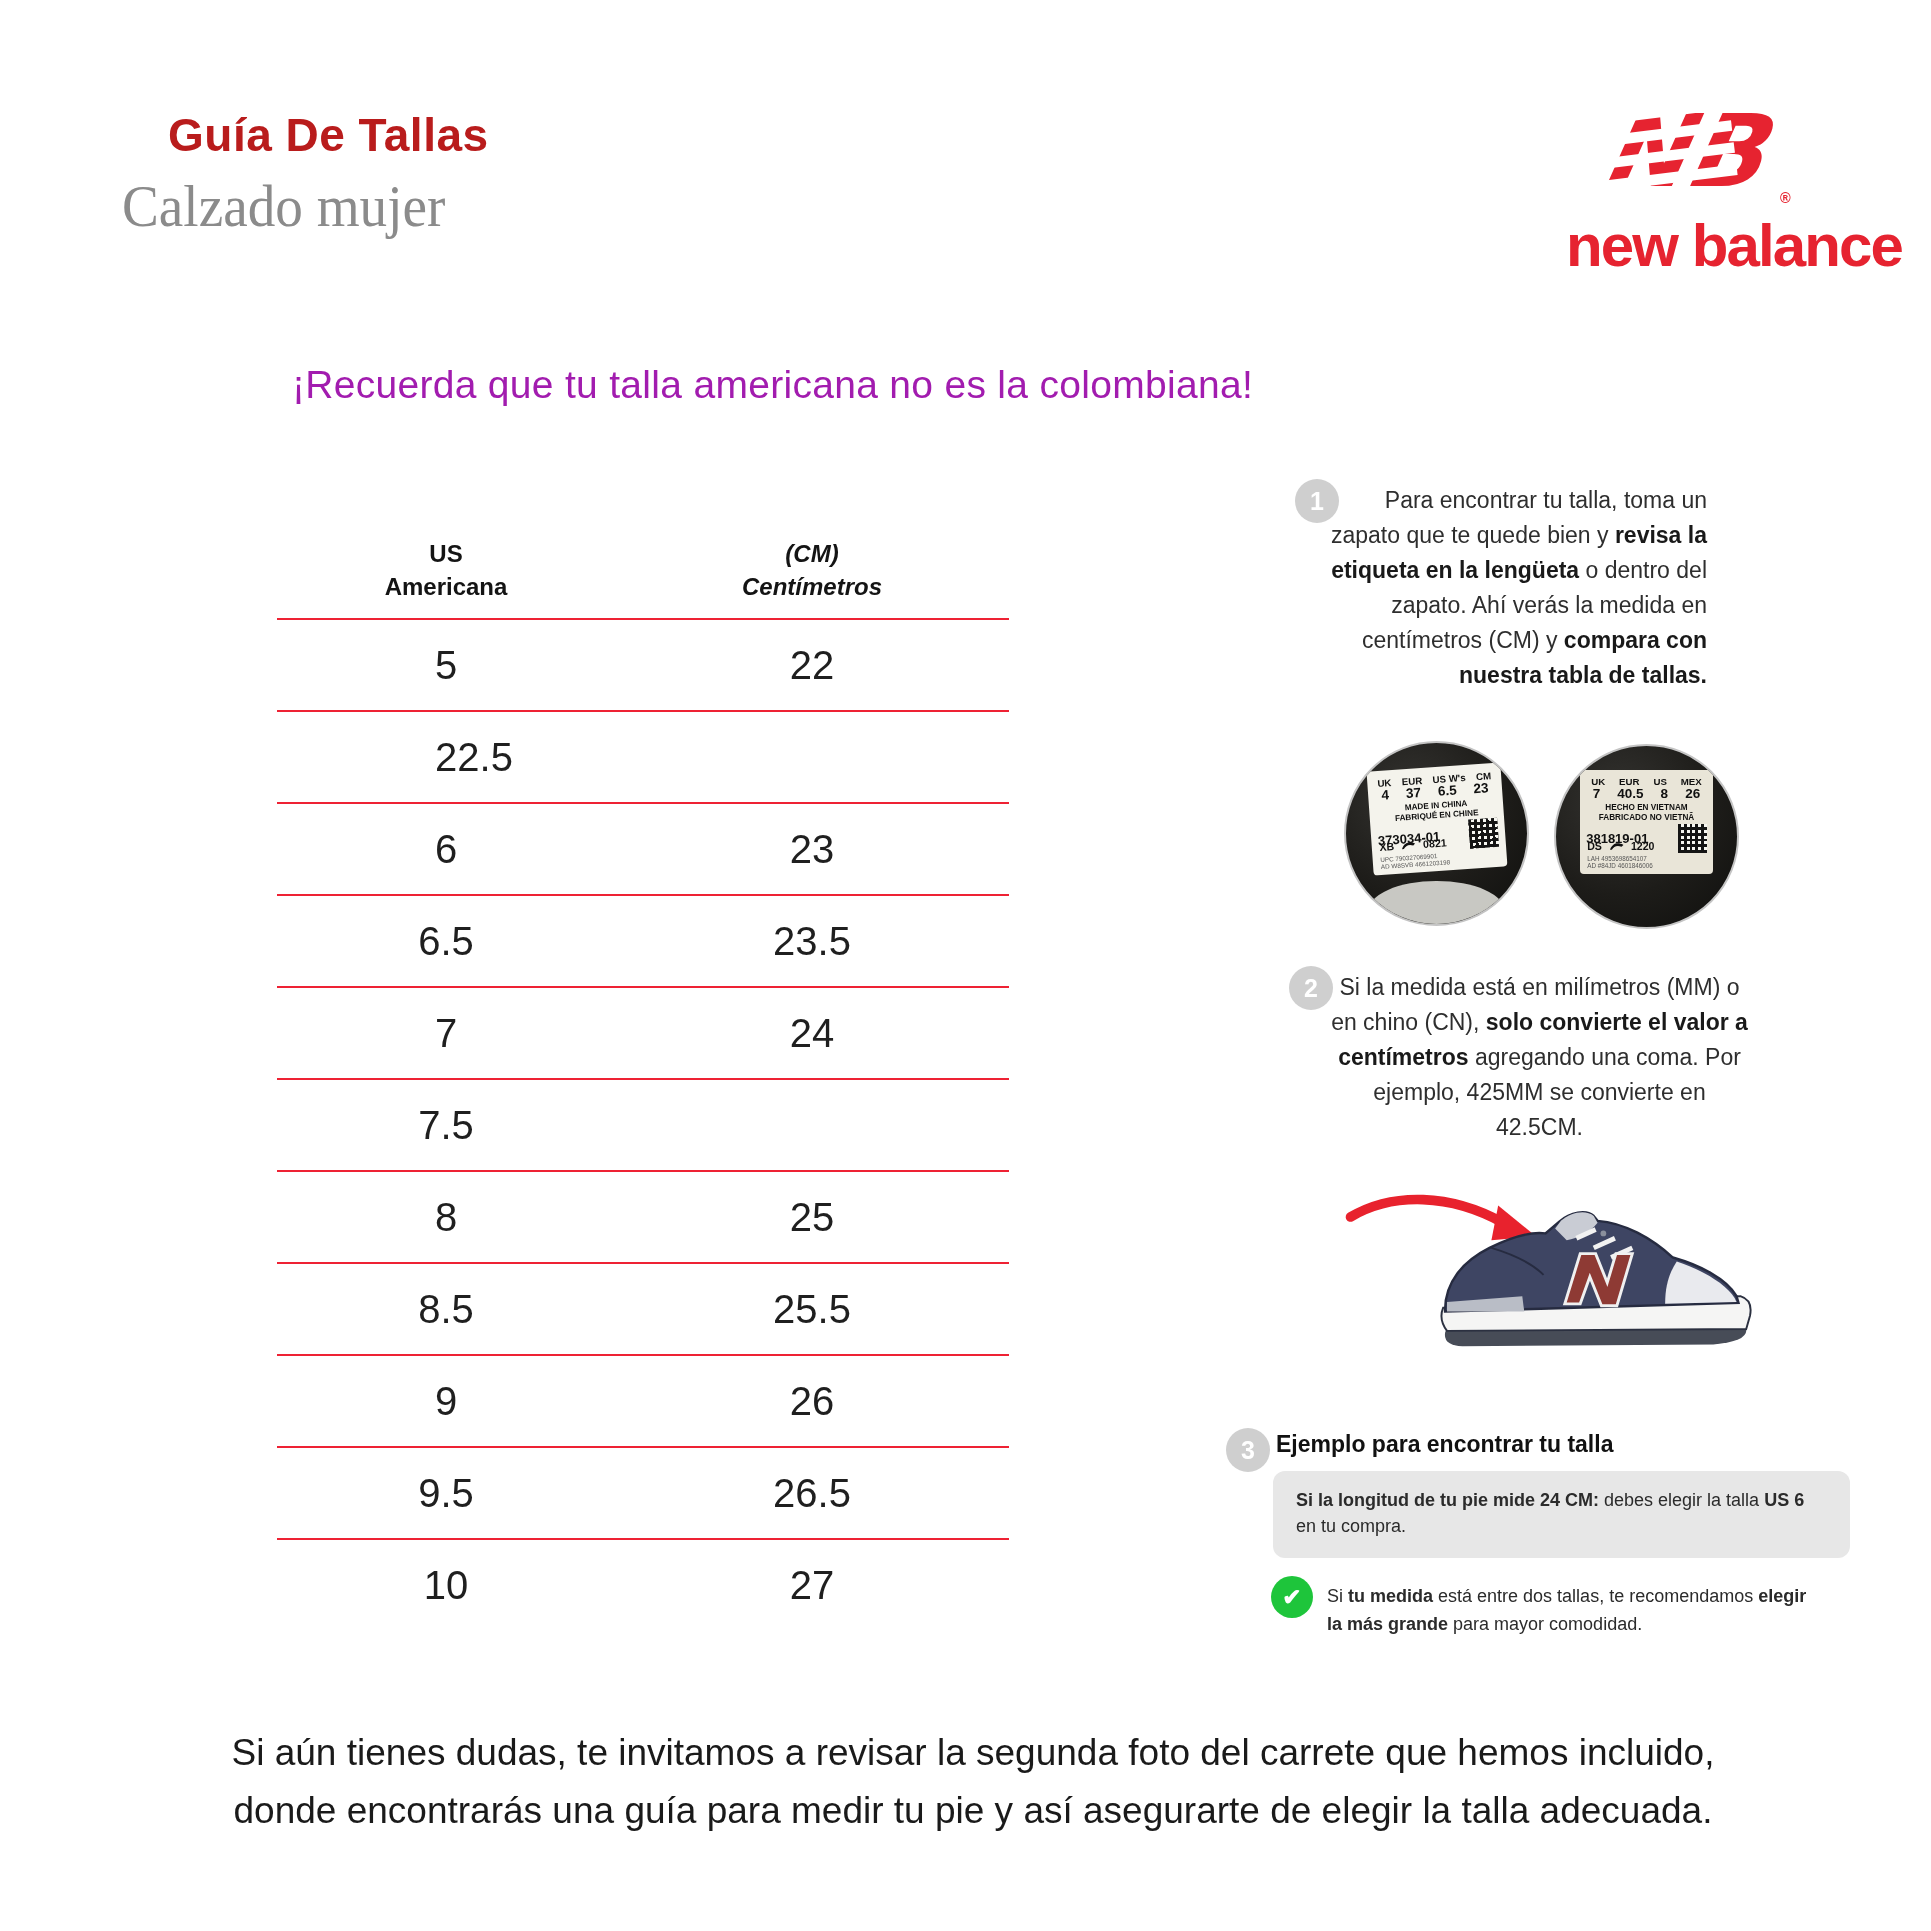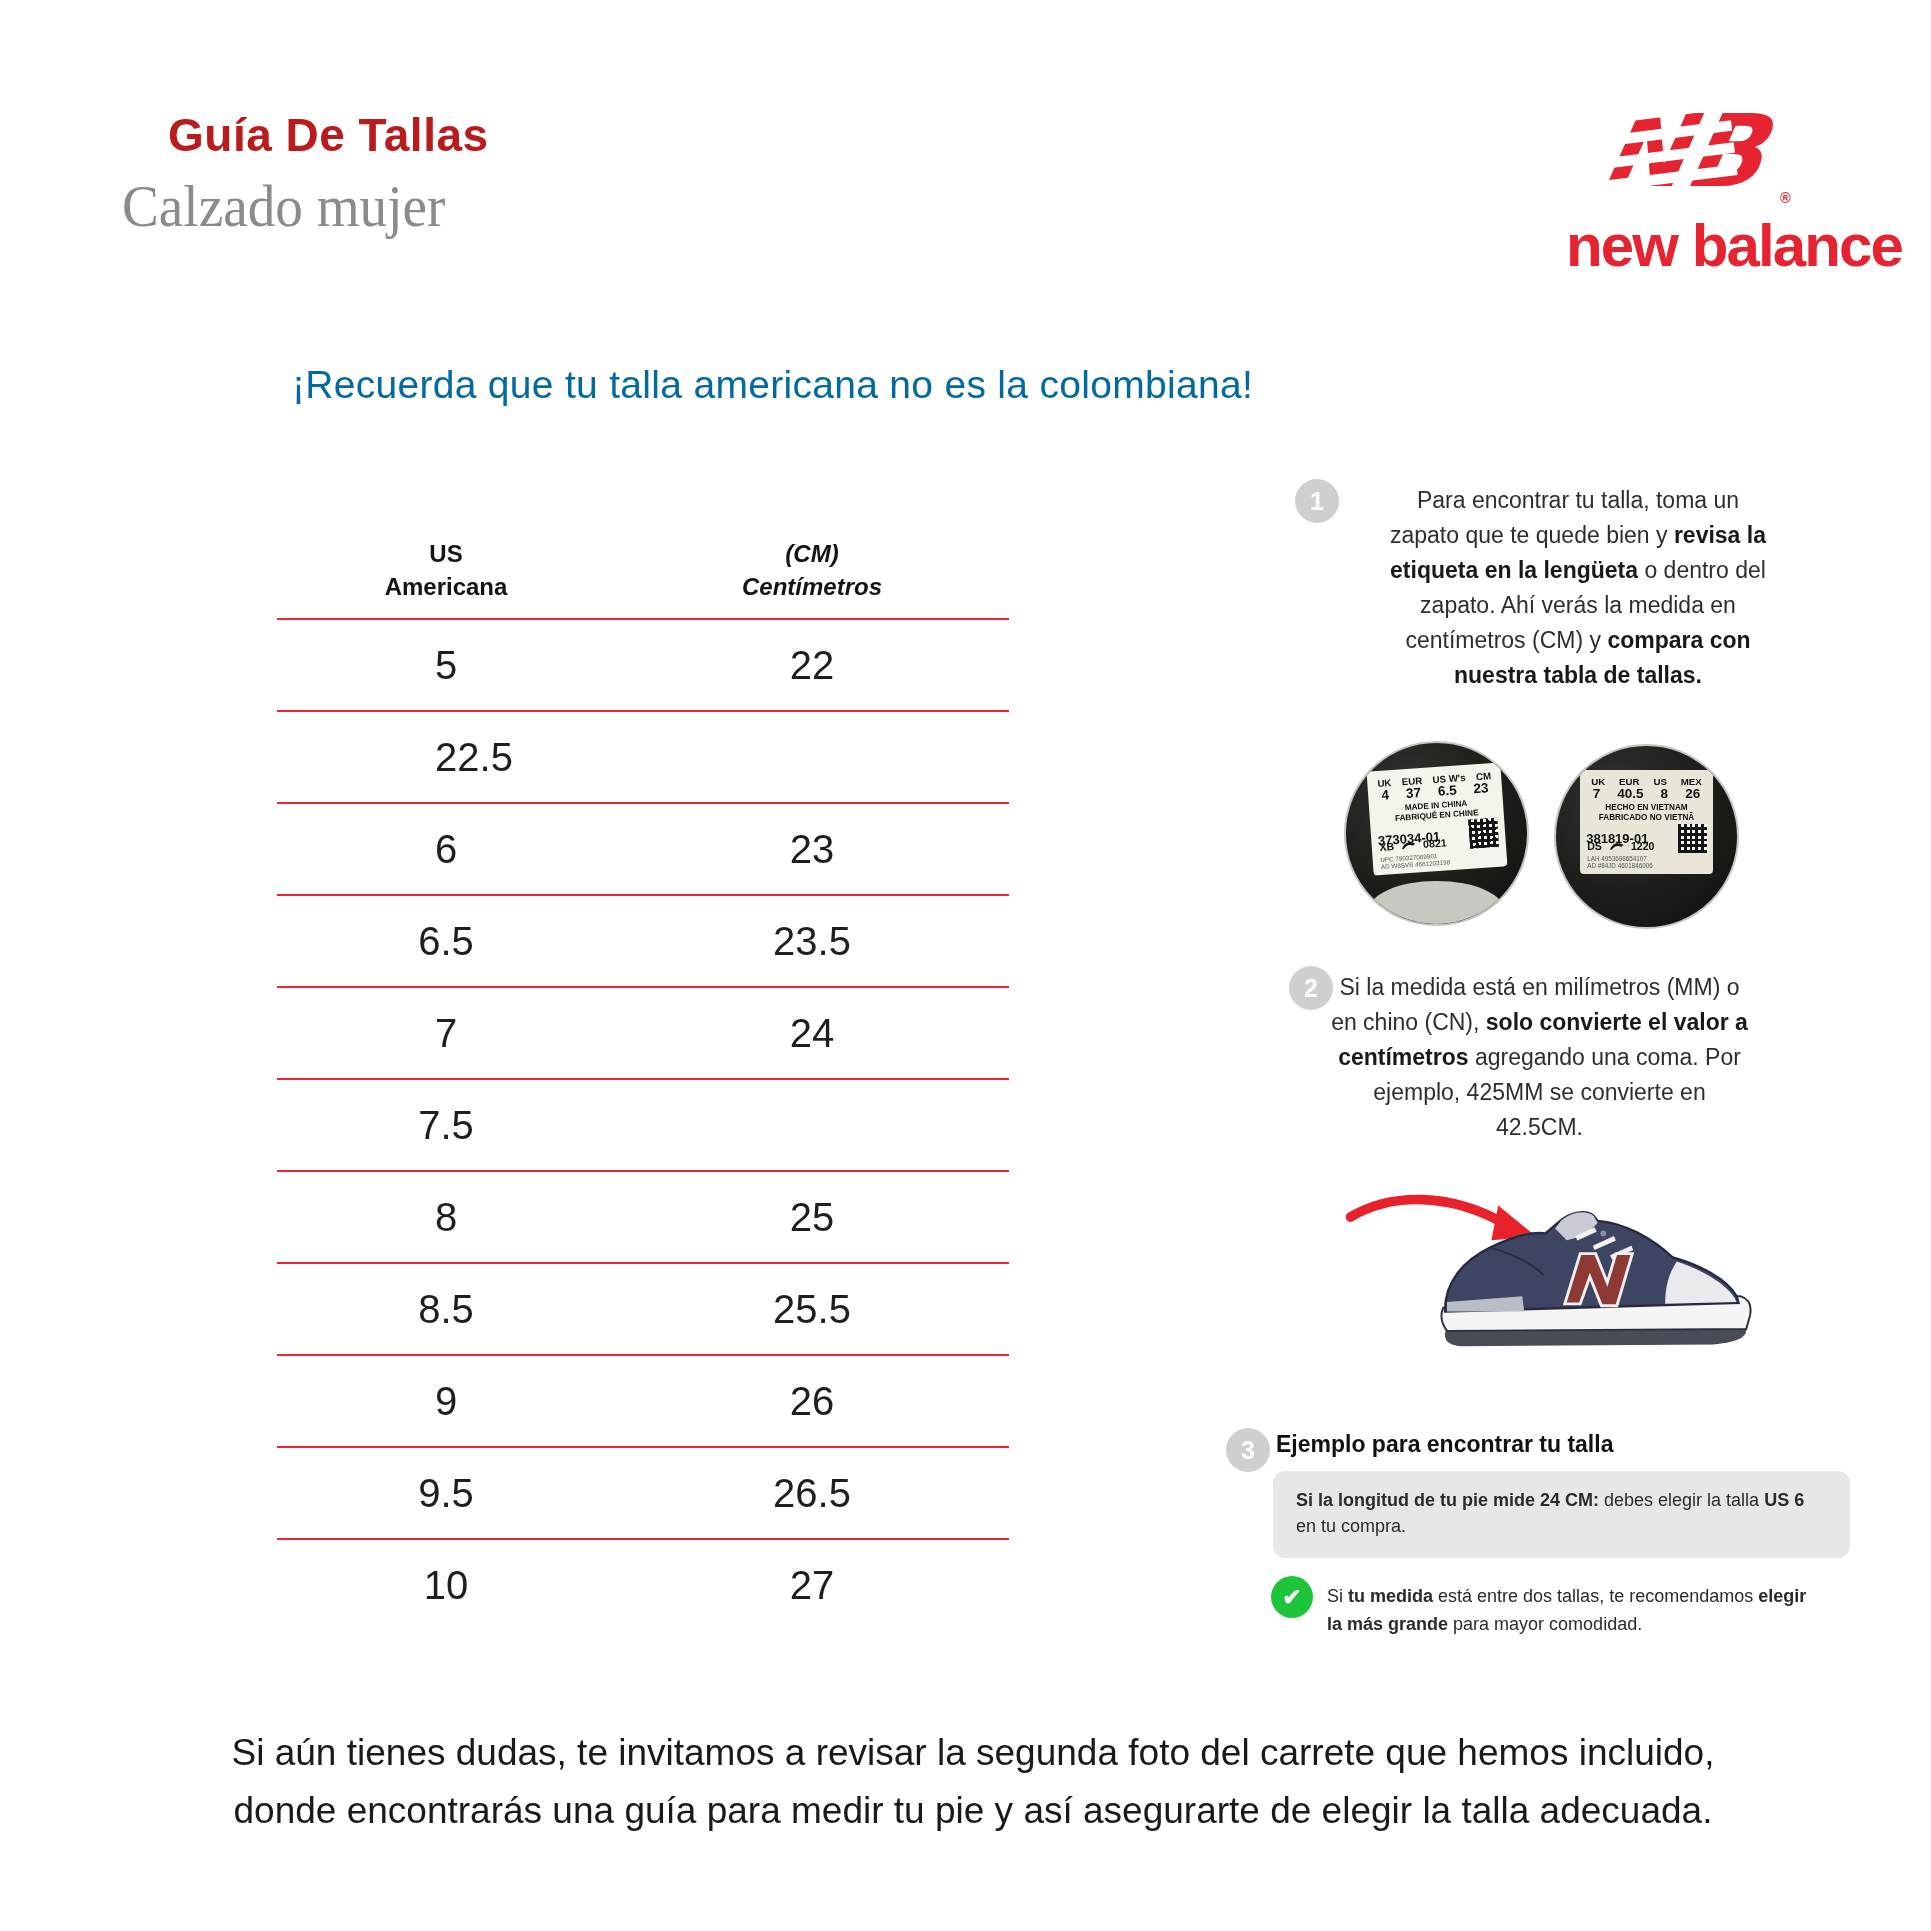--- a/index.html
+++ b/index.html
@@ -17,21 +17,21 @@
 
   
   .title{position:absolute;left:124px;top:108px;font-size:46px;font-weight:700;letter-spacing:0.5px;color:#b91c1c;margin-left:44px;}
   .subtitle{position:absolute;left:122px;top:172px;font-family:"Liberation Serif",serif;font-size:60px;color:var(--subtitle-gray);transform:scaleX(.92);transform-origin:left top;}
   .logo{position:absolute;left:1566px;top:97px;width:270px;height:164px;}
   .logo svg{position:absolute;left:37px;top:0;}
   .wordmark{position:absolute;left:0px;top:114px;font-size:60px;font-weight:700;letter-spacing:-1.9px;color:var(--brand-red);white-space:nowrap;}
   .regmark{position:absolute;left:214px;top:93px;font-size:14.5px;color:var(--brand-red);font-weight:700;}
 
   
-  .banner{position:absolute;left:0;top:363px;width:1545px;text-align:center;font-size:39px;color:#0369a1;white-space:nowrap;letter-spacing:0.3px;}
+  .banner{position:absolute;left:0;top:363px;width:1545px;text-align:center;font-size:39px;color:#a21caf;white-space:nowrap;letter-spacing:0.3px;}
 
   
   .size-table{position:absolute;left:277px;top:537px;width:732px;}
   .tbl-head{display:flex;text-align:center;font-weight:700;font-size:24px;line-height:33px;color:#141414;padding-bottom:15.4px;}
   .tbl-head .c1{width:338px;}
   .tbl-head .c2{width:394px;font-style:italic;}
   .tbl-rows{width:732px;}
   .size-row{display:flex;height:92px;border-top:2.9px solid var(--table-line);align-items:center;text-align:center;font-size:40px;color:#1f1f1f;}
   .size-row .c1{width:338px;}
   .size-row .c2{width:394px;}
@@ -149,21 +149,21 @@
           <div class="c2">26.5</div>
         </div>
         <div class="size-row">
           <div class="c1">10</div>
           <div class="c2">27</div>
         </div>
       </div>
   </div>
 
   <div class="badge" style="left:1295px;top:479px;">1</div>
-  <div class="step-text" style="left:1385px;top:483px;width:386px;"><span>Para encontrar tu talla, toma un zapato que te quede bien y </span><b>revisa la etiqueta en la lengüeta</b><span> o dentro del zapato. Ahí verás la medida en centímetros (CM) y </span><b>compara con nuestra tabla de tallas.</b></div>
+  <div class="step-text" style="left:1321px;top:483px;width:386px;text-align:right;"><span>Para encontrar tu talla, toma un zapato que te quede bien y </span><b>revisa la etiqueta en la lengüeta</b><span> o dentro del zapato. Ahí verás la medida en centímetros (CM) y </span><b>compara con nuestra tabla de tallas.</b></div>
 
   <div class="label-photo" style="left:1344px;top:741px;">
     <div class="sole-blob"></div>
     <div class="label-card tilt">
       <div class="lbl-hdr">
         <span>UK</span>
         <span>EUR</span>
         <span>US W's</span>
         <span>CM</span>
       </div>

